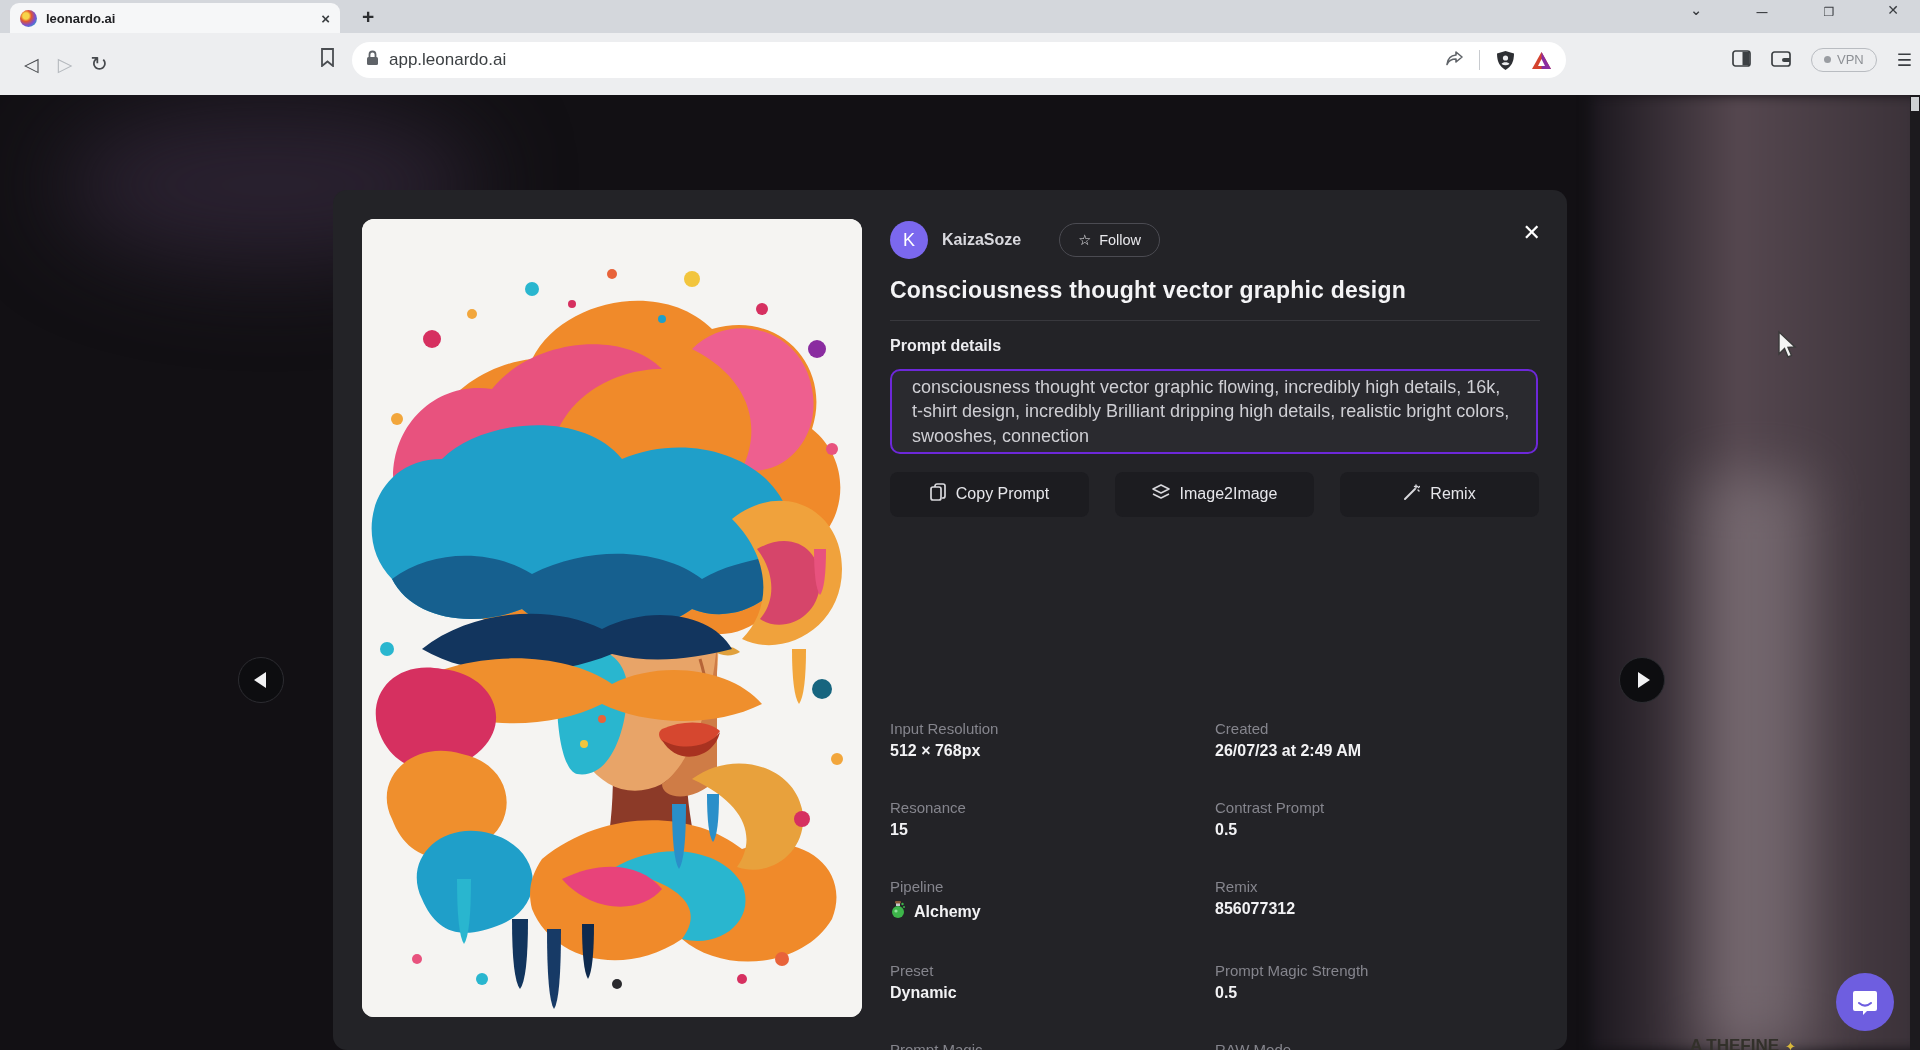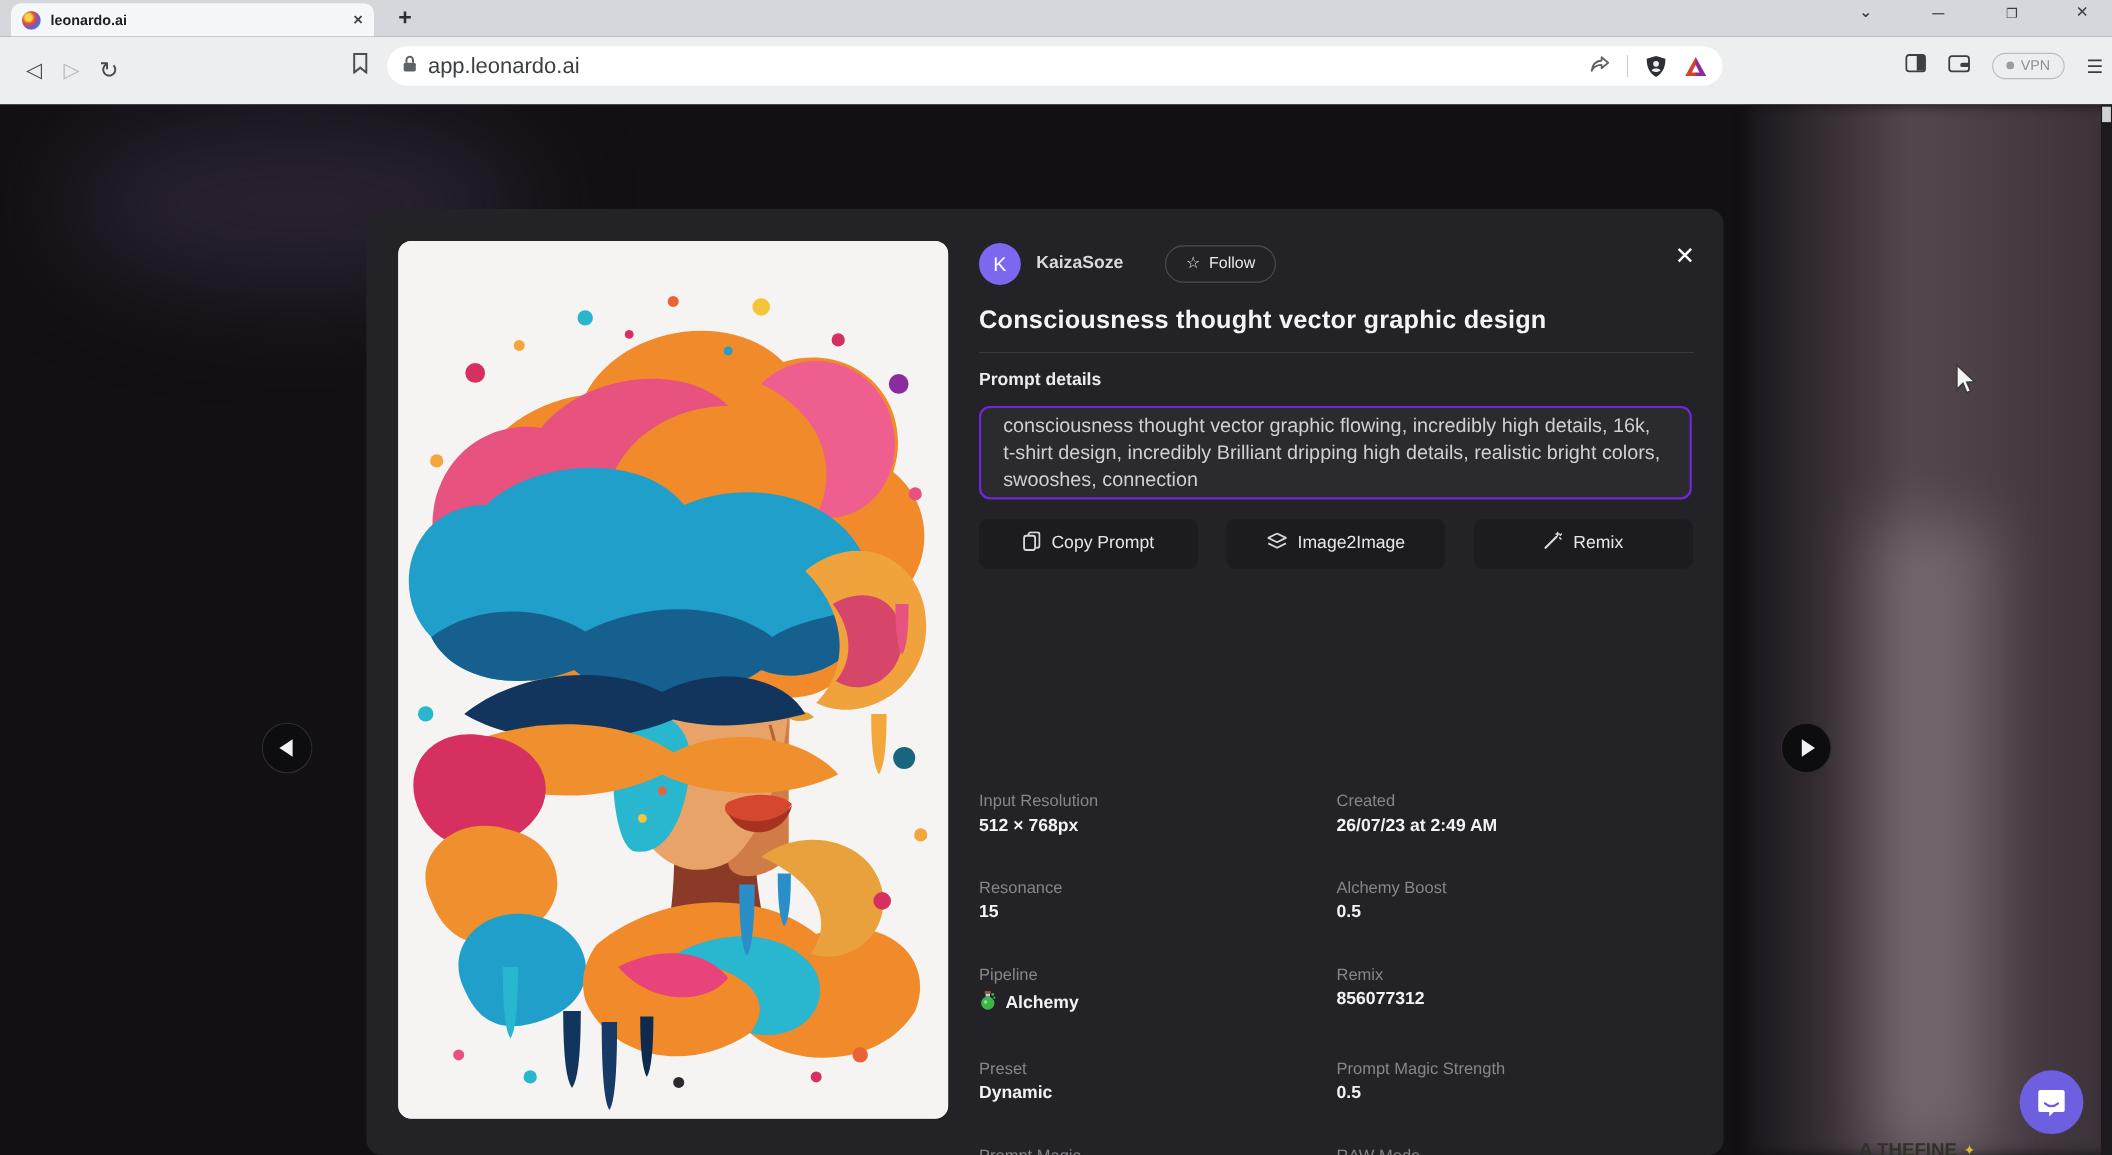--- a/index.html
+++ b/index.html
@@ -17,21 +17,21 @@
   .newtab-btn { position:absolute; left:362px; top:5px; font-size:21px; color:#2c2e31; }
   .wc { position:absolute; top:2px; width:30px; text-align:center; font-size:14px; color:#3a3d41; }
   .toolbar { position:absolute; left:0; top:33px; width:1920px; height:62px; background:#edeef0;
     display:flex; align-items:center; }
   .navbtn { width:34px; text-align:center; font-size:19px; color:#474a4e; }
   .navbtn.disabled { color:#b4b8bd; }
   .bookmark-ic { position:absolute; left:320px; top:48px; color:#4a4d51; font-size:17px; }
   .urlbar { position:absolute; left:352px; top:42px; width:1214px; height:36px; background:#ffffff;
     border-radius:18px; display:flex; align-items:center; padding:0 14px; }
   .lock { margin-right:10px; }
-  .url-text { font-size:20px; color:#3c4043; flex:1; }
+  .url-text { font-size:17px; color:#3c4043; flex:1; }
   .urlbar .ric { margin-left:16px; display:flex; align-items:center; }
   .vdiv { width:1px; height:20px; background:#c8cbcf; margin-left:14px; }
   .tool-right { position:absolute; right:8px; top:42px; height:36px; display:flex; align-items:center; gap:20px; }
   .vpn-pill { border:1px solid #b9bcc1; border-radius:15px; padding:3px 12px 4px; font-size:13px;
     color:#8d9095; display:flex; align-items:center; gap:6px; }
   .vpn-dot { width:7px; height:7px; border-radius:50%; background:#9a9da2; }
   .hamb { font-size:17px; color:#3a3d41; letter-spacing:0; line-height:5px; }
   .tool-ic { color:#3c4043; }
 
   
@@ -305,21 +305,21 @@
           <div class="meta-label">Created</div>
           <div class="meta-value">26/07/23 at 2:49 AM</div>
         </div>
       </div>
       <div class="meta-row">
         <div class="meta-cell">
           <div class="meta-label">Resonance</div>
           <div class="meta-value">15</div>
         </div>
         <div class="meta-cell">
-          <div class="meta-label">Alchemy Boost</div>
+          <div class="meta-label">Contrast Prompt</div>
           <div class="meta-value">0.5</div>
         </div>
       </div>
       <div class="meta-row">
         <div class="meta-cell">
           <div class="meta-label">Pipeline</div>
           <div class="meta-value">
             <span>
               <svg width="16" height="19" viewBox="0 0 16 19">
                   <circle cx="8" cy="12" r="6" fill="#3db54a"></circle>

